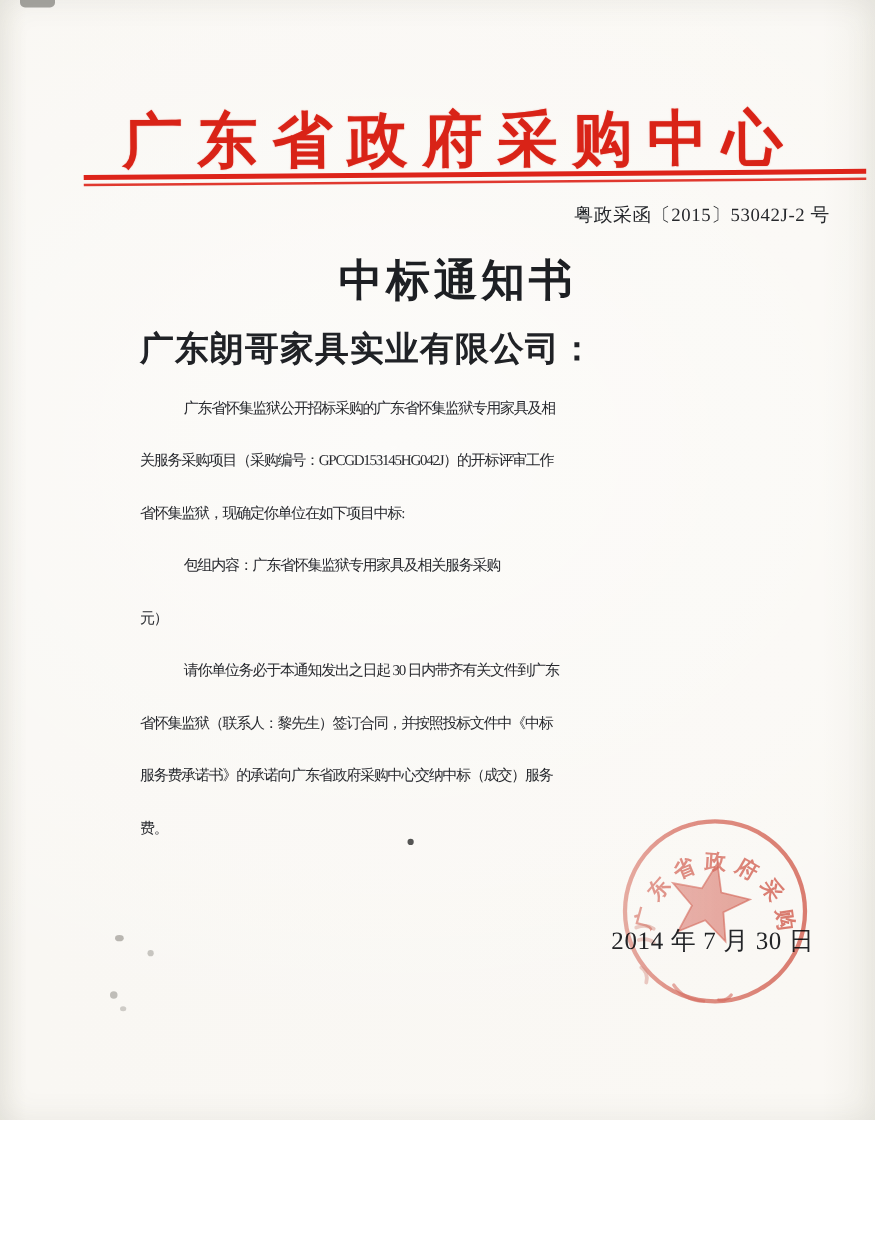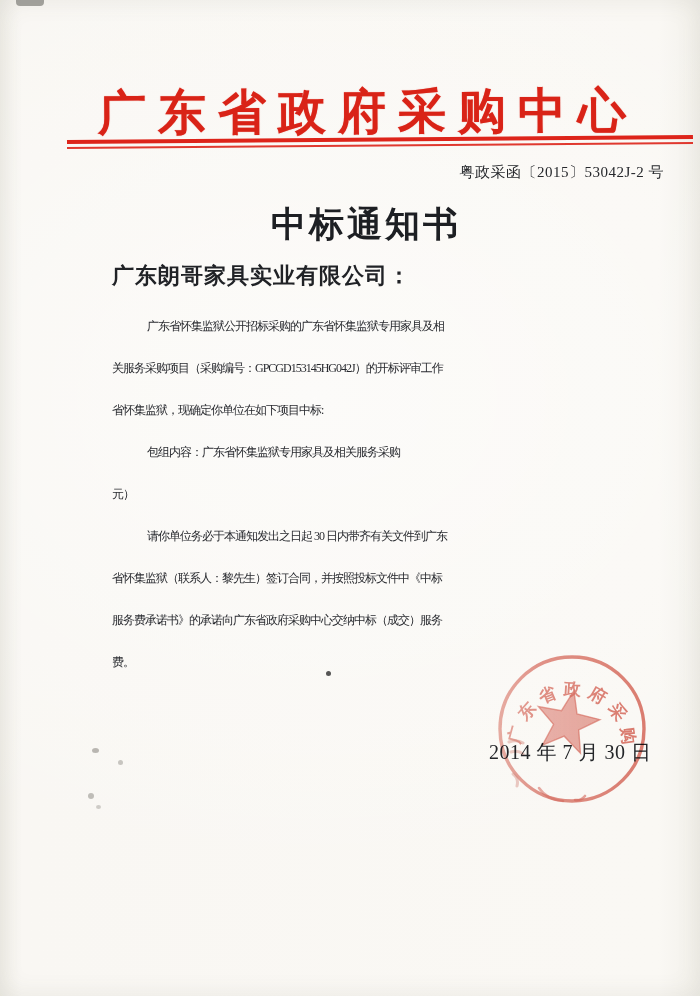--- a/index.html
+++ b/index.html
@@ -1,18 +1,18 @@
 <!DOCTYPE html>
 <html><head>
 <meta charset="utf-8">
 <style>
   html,body{margin:0;padding:0;}
   .page{
     position:relative;
-    width:700px;height:996px;
+    width:700px;height:896px;
     background:
       radial-gradient(ellipse 900px 700px at 45% 40%, rgba(255,255,255,0.5), rgba(0,0,0,0) 70%),
       linear-gradient(90deg,#f1efe9 0,#f9f7f3 3%,#faf8f4 94%,#f2f0ea 100%),
       #f9f7f3;
     box-shadow: inset 0 0 24px rgba(90,85,70,0.10);
     overflow:hidden;
     font-family:"Liberation Serif","DejaVu Serif",serif;
     color:#2a2c30;
   }
   
@@ -41,21 +41,21 @@
   
   .doc-title{
     position:absolute;top:201px;left:0;width:700px;
     text-align:center;transform:translateX(16px);
     font-size:35px;font-weight:bold;letter-spacing:3px;
     color:#1d1f23;
   }
   .addressee{
     position:absolute;top:261px;left:112px;
     font-family:"Liberation Sans","DejaVu Sans",sans-serif;
-    font-size:22px;font-weight:bold;letter-spacing:1px;
+    font-size:27px;font-weight:bold;letter-spacing:1px;
     color:#202226;
   }
   
   .doc-body{
     position:absolute;top:305px;left:112px;width:516px;
     font-size:12px;line-height:42px;
     letter-spacing:-1px;
     color:#282a2f;
   }
   .line{white-space:nowrap;height:42px;}

